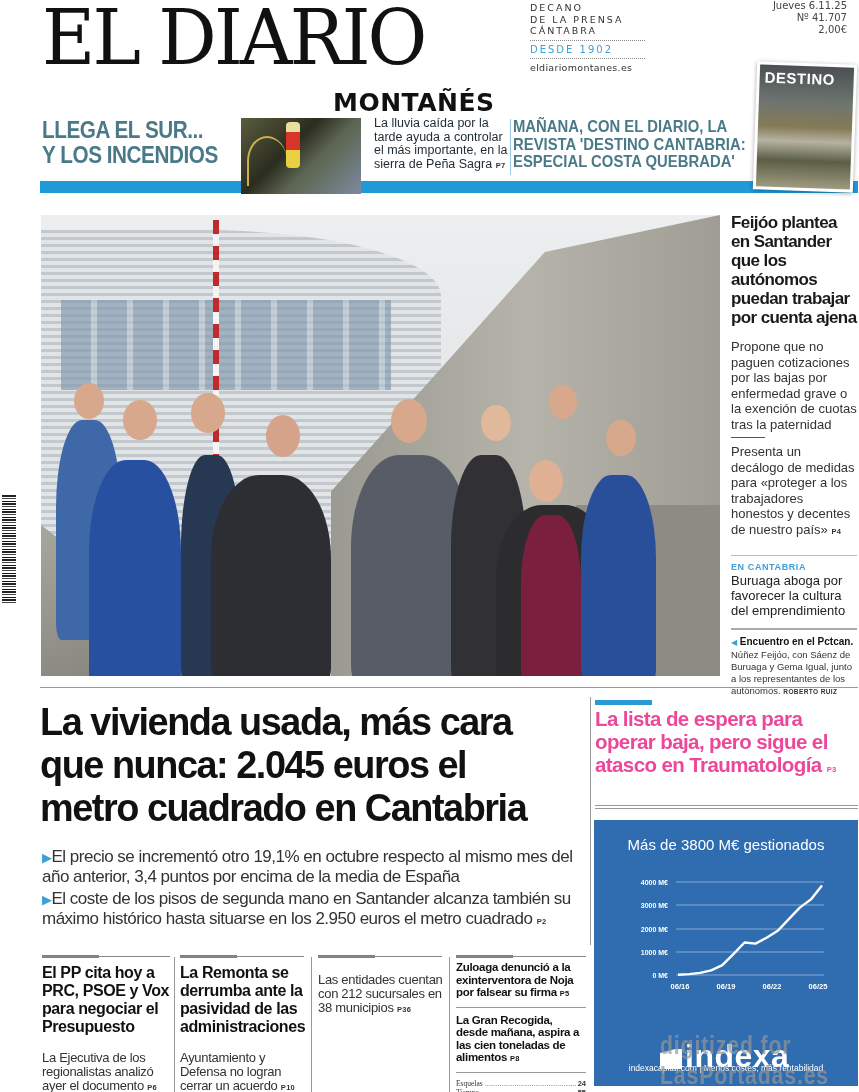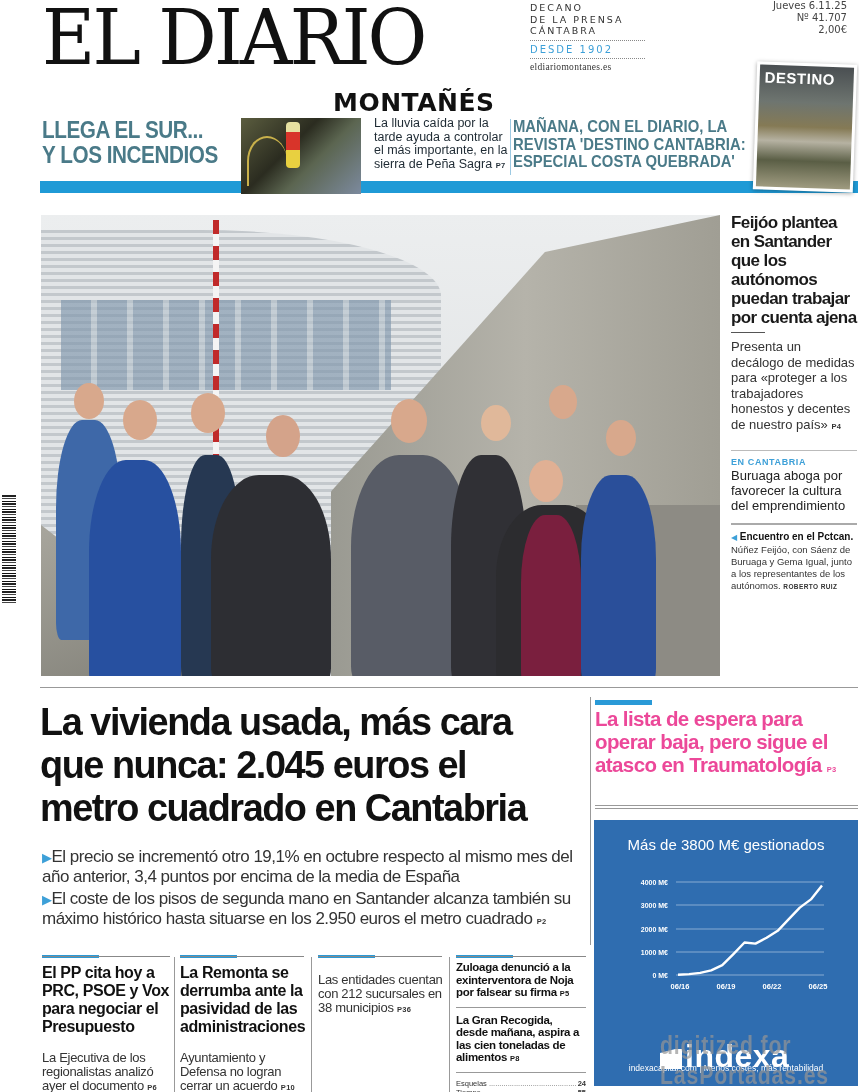--- a/index.html
+++ b/index.html
@@ -5,21 +5,21 @@
   * { box-sizing: border-box; margin: 0; padding: 0; }
   html, body { width: 859px; height: 1092px; background: #ffffff; overflow: hidden; }
   body { position: relative; font-family: "DejaVu Sans", sans-serif; color: #1a1a1a; }
 
   
   .logo { position: absolute; left: 42px; top: -4px; font-family: "DejaVu Serif", serif; font-size: 76px; letter-spacing: -3px; line-height: 84px; color: #111; transform: scaleX(0.96); transform-origin: left top; }
   .logo-sub { position: absolute; left: 333px; top: 74px; font-family: "DejaVu Sans", sans-serif; font-weight: bold; font-size: 25px; letter-spacing: 0.5px; color: #111; margin-top: 14px; }
   .tagline { position: absolute; left: 530px; top: 2px; width: 115px; font-size: 9.5px; letter-spacing: 2px; line-height: 11.5px; color: #333; }
   .tagline .dots { border-top: 1px dotted #888; margin: 3px 0; }
   .tagline .since { color: #3da0d8; font-size: 10px; letter-spacing: 2px; }
-  .tagline .web { font-size: 9.5px; letter-spacing: 0.3px; font-family: Liberation Serif, serif; }
+  .tagline .web { font-size: 9.5px; letter-spacing: 0.3px; }
   .edition { position: absolute; right: 12px; top: 0px; text-align: right; font-size: 10px; line-height: 12px; color: #444; }
 
   
   .promo { position: absolute; left: 40px; top: 113px; width: 818px; height: 80px; }
   .promo .band { position: absolute; left: 0; right: 0; bottom: 0; height: 12px; background: #1f9ad6; }
   .promo-head { position: absolute; left: 2px; top: 5px; font-family: "Liberation Sans", sans-serif; font-weight: bold; font-size: 23px; line-height: 25px; color: #4a7a88; transform: scaleX(0.9); transform-origin: left; letter-spacing: -0.5px; }
   .promo-photo { position: absolute; left: 201px; top: 5px; width: 120px; height: 76px; background: linear-gradient(135deg, #5b5d3f 0%, #2b2c20 40%, #5b6550 60%, #7c8a9e 100%); }
   .promo-photo .fighter { position: absolute; left: 45px; top: 4px; width: 14px; height: 46px; background: linear-gradient(#e6e0a0 0 22%, #d8342a 22% 60%, #e8d040 60%); border-radius: 4px; }
   .promo-photo .hose { position: absolute; left: 6px; top: 18px; width: 40px; height: 50px; border: 2px solid #c9b14b; border-radius: 50% 50% 0 0; border-bottom: none; border-right: none; }
   .promo-text { position: absolute; left: 334px; top: 4px; width: 140px; font-family: "Liberation Sans", sans-serif; font-size: 12.5px; line-height: 13.5px; color: #1e2a33; }
@@ -83,21 +83,21 @@
   .col { position: absolute; top: 955px; font-family: "Liberation Sans", sans-serif; }
   .col .mark { height: 3px; background: #2a9ad7; width: 57px; }
   .col .mark-line { position: absolute; top: 1px; left: 0; height: 1px; background: #888; }
   .col-head { font-weight: bold; font-size: 16px; line-height: 18px; color: #111; letter-spacing: -0.4px; margin-top: 6px; }
   .col-text { font-size: 13px; line-height: 14px; color: #333; margin-top: 15px; letter-spacing: -0.3px; }
   .col-sep { position: absolute; top: 957px; width: 1px; height: 135px; background: #999; }
   .brief-head { font-weight: bold; font-size: 11.5px; line-height: 12.5px; color: #111; letter-spacing: -0.3px; margin-top: 3px; }
   .brief-rule { height: 1px; background: #999; margin: 6px 0; }
   .index { font-size: 7.5px; line-height: 9.5px; color: #333; }
   .index .row { display: flex; justify-content: space-between; }
-  .index .row .lbl { flex: 1; overflow: hidden; white-space: nowrap; }
+  .index .row .lbl { flex: 1; overflow: hidden; white-space: nowrap; font-family: Liberation Serif, serif; }
   .index .row .lbl::after { content: " ..........................................................."; color: #666; }
   .index .row .pg { font-weight: bold; padding-left: 2px; }
 </style>
 </head>
 <body>
 
 <div class="logo">EL DIARIO</div>
 <div class="logo-sub">MONTAÑÉS</div>
 
 <div class="tagline">
@@ -167,20 +167,21 @@
   <div class="person" style="left:455px;top:290px;width:115px;height:180px;background:#2c2c2f;"></div>
   <div class="person" style="left:480px;top:300px;width:60px;height:170px;background:#7a1f3e;"></div>
   <div class="head" style="left:488px;top:245px;width:34px;height:42px;background:#e0b094;"></div>
   <div class="person" style="left:540px;top:260px;width:75px;height:210px;background:#2a4f9a;"></div>
   <div class="head" style="left:565px;top:205px;"></div>
   <div class="head" style="left:508px;top:170px;width:28px;height:34px;"></div>
 </div>
 
 <div class="side">
   <div class="side-head">Feijóo plantea en Santander que los autónomos puedan trabajar por cuenta ajena</div>
+  <div class="side-text">Propone que no paguen cotizaciones por las bajas por enfermedad grave o la exención de cuotas tras la paternidad</div>
   <div class="side-rule"></div>
   <div class="side-text" style="margin-top:0">
     <span>Presenta un decálogo de medidas para «proteger a los trabajadores honestos y decentes de nuestro país»</span>
     <span class="pref">P4</span>
   </div>
   <div class="side-kicker">EN CANTABRIA</div>
   <div class="side-sub">Buruaga aboga por favorecer la cultura del emprendimiento</div>
   <div class="side-caption">
     <span class="caption-arrow">◀</span>
     <b>Encuentro en el Pctcan.</b>

